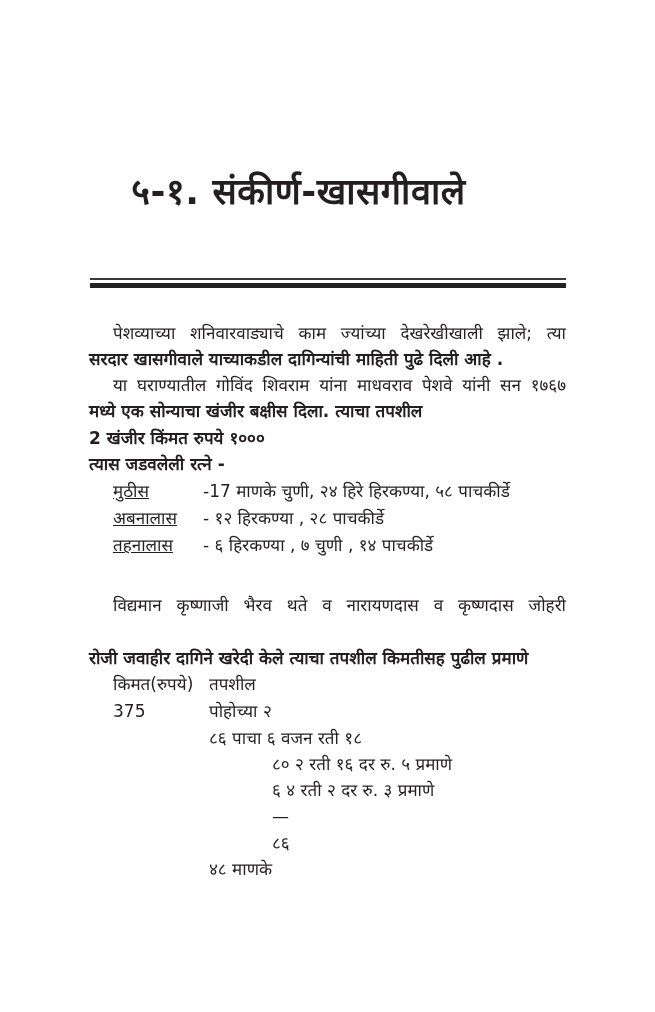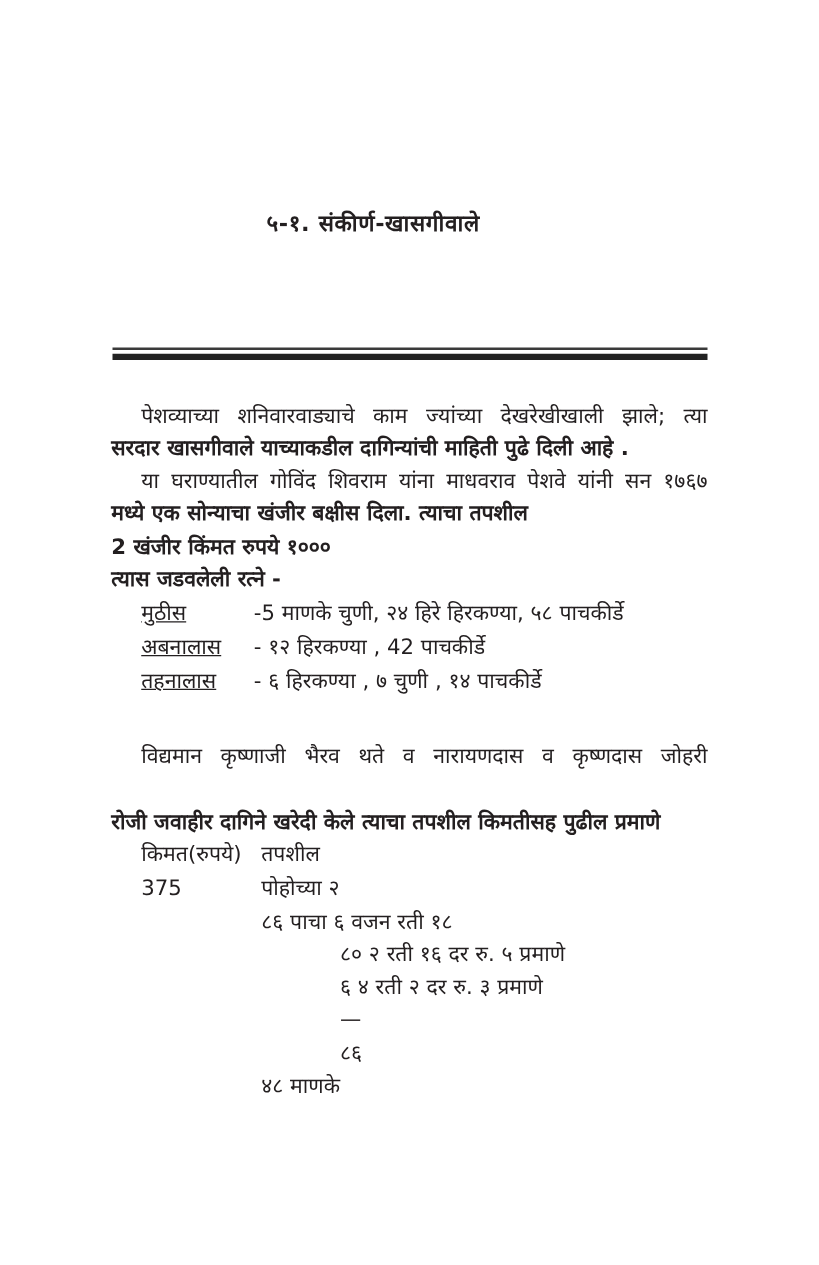--- a/index.html
+++ b/index.html
@@ -4,21 +4,21 @@
 <style>
   html, body { margin: 0; padding: 0; background: #ffffff; }
   body {
     width: 655px; height: 1012px; position: relative; overflow: hidden;
     font-family: "DejaVu Sans", "Liberation Sans", sans-serif;
     color: #231f20;
   }
   .page { position: absolute; left: 0; top: 0; width: 655px; height: 1012px; }
   .title {
     position: absolute; left: 0; width: 597px; top: 166px;
-    text-align: center; font-size: 18px; font-weight: bold; letter-spacing: 0.5px;
+    text-align: center; font-size: 36px; font-weight: bold; letter-spacing: 0.5px;
   }
   .rule-thin { position: absolute; left: 90px; width: 476px; top: 278px; height: 2px; background: #3a3a3a; }
   .rule-thick { position: absolute; left: 90px; width: 476px; top: 283px; height: 5px; background: #222; }
   .line { position: absolute; font-size: 17px; white-space: nowrap; line-height: 20px; }
   .indent { left: 113px; }
   .flush { left: 89px; font-weight: bold; }
   .justify { left: 89px; width: 477px; text-align: justify; text-align-last: justify; }
   .justify-ind { left: 113px; width: 453px; text-align: justify; text-align-last: justify; }
   .lbl { display: inline-block; width: 90px; text-decoration: underline; }
 </style>
@@ -33,24 +33,24 @@
 
   <div class="line justify-ind" style="top:323px">पेशव्याच्या शनिवारवाड्याचे काम ज्यांच्या देखरेखीखाली झाले; त्या</div>
   <div class="line flush" style="top:349px">सरदार खासगीवाले याच्याकडील दागिन्यांची माहिती पुढे दिली आहे .</div>
 
   <div class="line justify-ind" style="top:375px">या घराण्यातील गोविंद शिवराम यांना माधवराव पेशवे यांनी सन १७६७</div>
   <div class="line flush" style="top:401px">मध्ये एक सोन्याचा खंजीर बक्षीस दिला. त्याचा तपशील</div>
   <div class="line flush" style="top:428px">2 खंजीर किंमत रुपये १०००</div>
   <div class="line flush" style="top:454px">त्यास जडवलेली रत्ने -</div>
 
   <div class="line indent" style="top:481px">
-    <span class="lbl">मुठीस</span><span>-5 माणके चुणी, २४ हिरे हिरकण्या, ५८ पाचकीर्डे</span>
+    <span class="lbl">मुठीस</span><span>-17 माणके चुणी, २४ हिरे हिरकण्या, ५८ पाचकीर्डे</span>
   </div>
   <div class="line indent" style="top:508px">
-    <span class="lbl">अबनालास</span><span>- १२ हिरकण्या , 42 पाचकीर्डे</span>
+    <span class="lbl">अबनालास</span><span>- १२ हिरकण्या , २८ पाचकीर्डे</span>
   </div>
   <div class="line indent" style="top:535px">
     <span class="lbl">तहनालास</span><span>- ६ हिरकण्या , ७ चुणी , १४ पाचकीर्डे</span>
   </div>
 
   <div class="line justify-ind" style="top:595px">विद्यमान कृष्णाजी भैरव थते व नारायणदास व कृष्णदास जोहरी</div>
   <div class="line flush" style="top:648px">रोजी जवाहीर दागिने खरेदी केले त्याचा तपशील किमतीसह पुढील प्रमाणे</div>
 
   <div class="line" style="top:674px; left:113px">किमत(रुपये)</div>
   <div class="line" style="top:674px; left:209px">तपशील</div>

